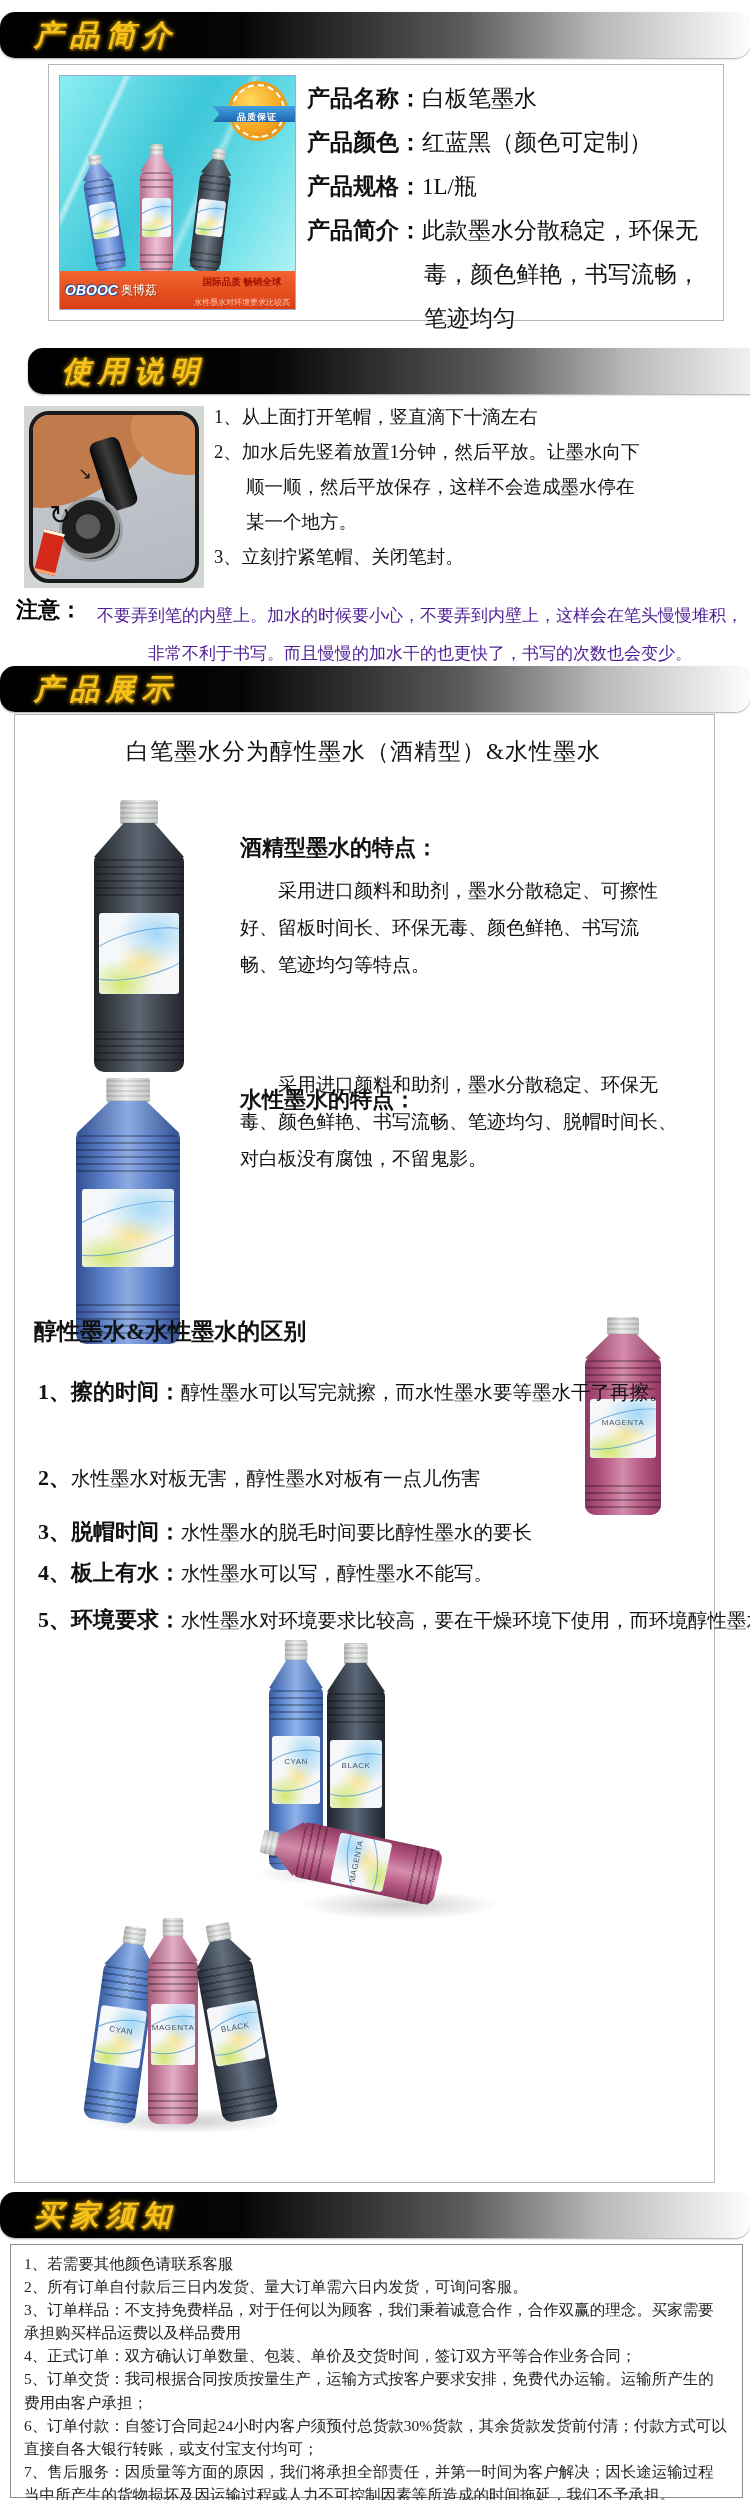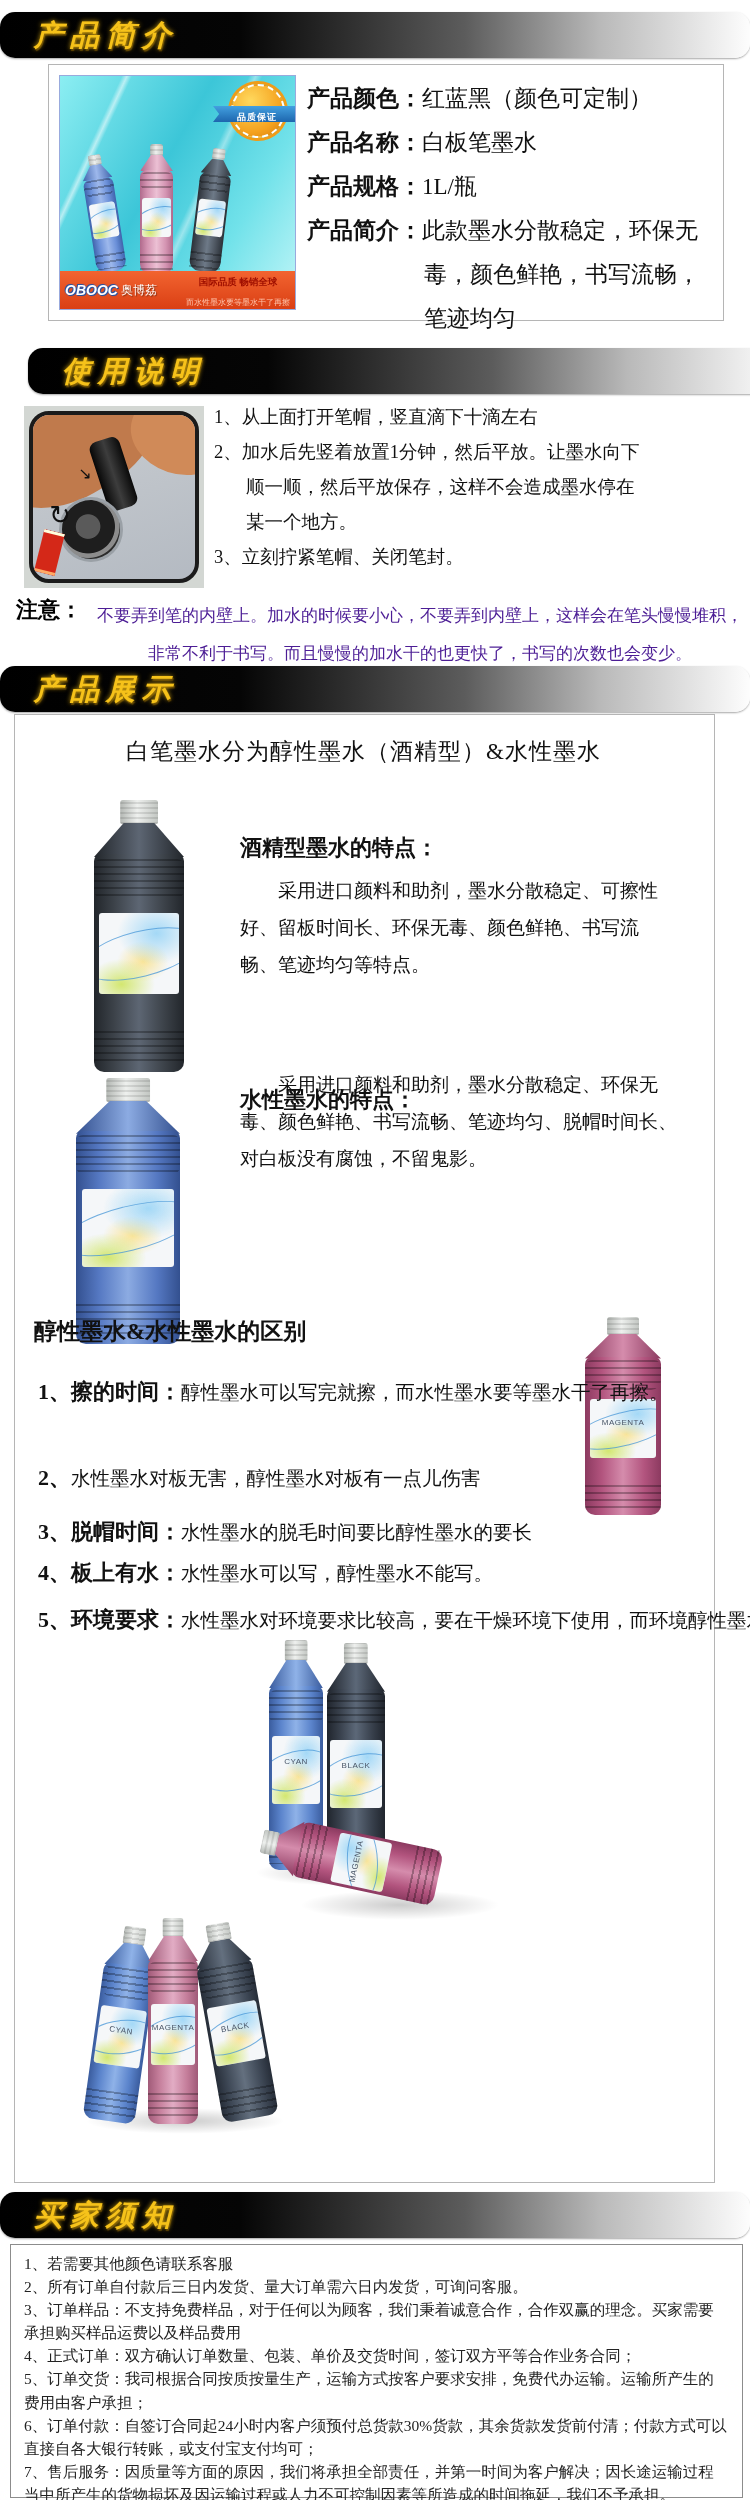--- a/index.html
+++ b/index.html
@@ -152,28 +152,28 @@
       <div class="badge">
         <div class="badge-circle"></div>
         <div class="badge-ribbon"><span>品质保证</span></div>
       </div>
 
       <div class="ibanner">
         <span class="ilogo">OBOOC</span>
         <span class="ibrand">奥博荔</span>
         <span class="ibanner-right">
           <span class="ibline1">国际品质 畅销全球</span><br>
-          <span class="ibline2">而水性墨水要等墨水干了再擦</span>
+          <span class="ibline2">水性墨水对环境要求比较高</span>
         </span>
       </div>
     </div>
 
     <div class="rows">
+      <div class="row"><span class="lab">产品名称：</span><span>白板笔墨水</span></div>
       <div class="row"><span class="lab">产品颜色：</span><span>红蓝黑（颜色可定制）</span></div>
-      <div class="row"><span class="lab">产品名称：</span><span>白板笔墨水</span></div>
       <div class="row"><span class="lab">产品规格：</span><span>1L/瓶</span></div>
       <div class="row"><span class="lab">产品简介：</span><span>此款墨水分散稳定，环保无毒，颜色鲜艳，书写流畅，笔迹均匀</span></div>
     </div>
   </div>
 
   <div class="hbar" style="top:348px;margin-left:28px;">
     <span class="cal">使用说明</span>
   </div>
 
   <div class="u-photo">

